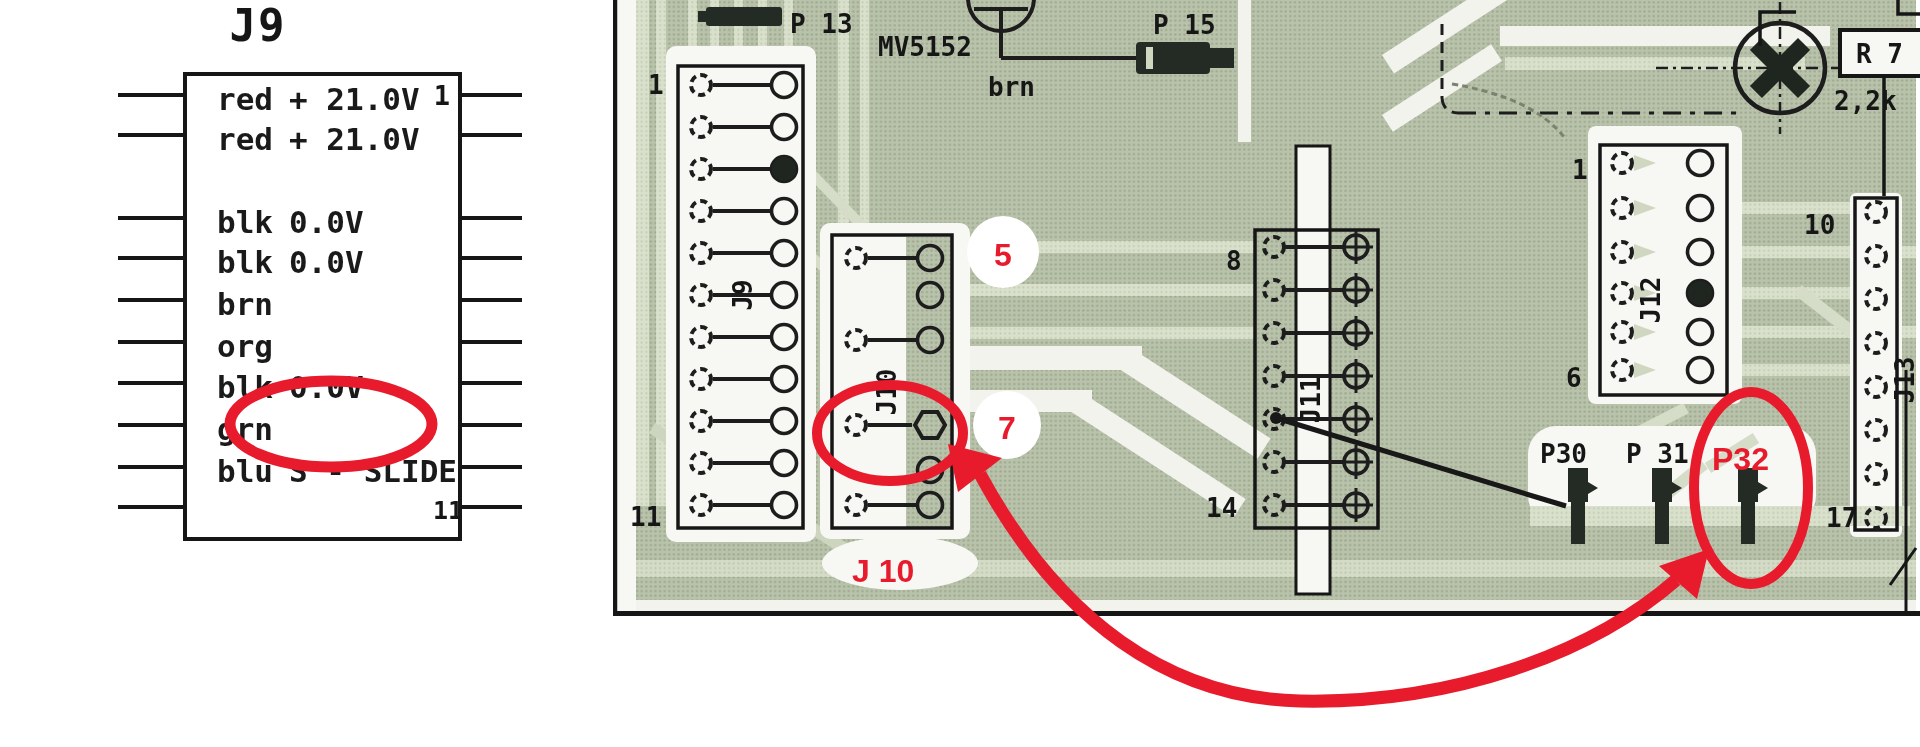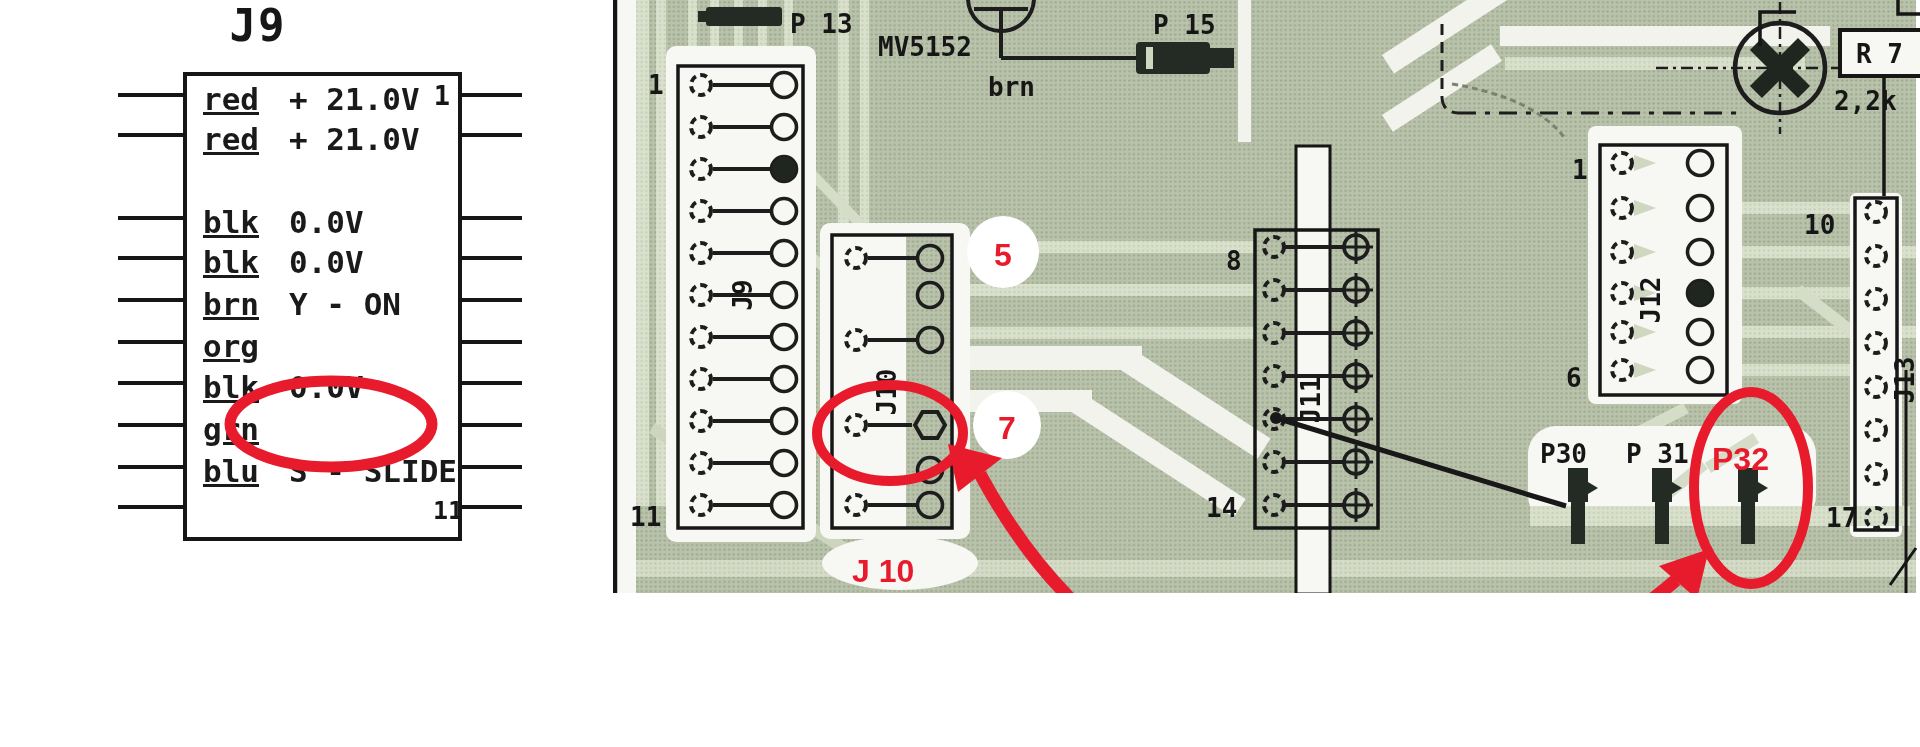--- a/index.html
+++ b/index.html
@@ -1,24 +1,24 @@
 <!DOCTYPE html>
 <html><head>
 <meta charset="utf-8">
 <style>
   html,body{margin:0;padding:0;background:#fff;}
-  #stage{position:relative;width:1920px;height:593px;background:#ffffff;overflow:hidden;
+  #stage{position:relative;width:1920px;height:747px;background:#ffffff;overflow:hidden;
          font-family:"DejaVu Sans Mono",monospace;}
   .abs{position:absolute;}
   
   #schem-title{left:158px;top:0px;width:200px;text-align:center;
     font:bold 44px "DejaVu Sans Mono",monospace;color:#161616;letter-spacing:2px;}
   #schem-box{left:183px;top:72px;width:271px;height:461px;border:4px solid #161616;background:#fff;}
   .srow{position:absolute;left:0;width:100%;height:36px;line-height:36px;}
-  .wire{position:absolute;left:16px;font:bold 31px "DejaVu Sans Mono",monospace;color:#1a1a1a;text-decoration:underline;}
+  .wire{position:absolute;left:30px;font:bold 31px "DejaVu Sans Mono",monospace;color:#1a1a1a;}
   .sig{position:absolute;left:54px;width:195px;text-align:left;
        font:bold 31px "DejaVu Sans Mono",monospace;color:#1a1a1a;margin-left:48px;}
   .sig.hl{color:#e81b2d;font:bold 34px "Liberation Sans",sans-serif;letter-spacing:1px;}
   .pinlab{position:absolute;font:bold 27px "DejaVu Sans Mono",monospace;color:#161616;}
   .stub{position:absolute;height:4px;background:#161616;}
   
   #pcb{position:absolute;left:0;top:0;}
   .pad{fill:none;stroke:#1d1d1d;stroke-width:4;stroke-dasharray:7 4.5;}
   .ring{fill:none;stroke:#1d1d1d;stroke-width:3.6;}
   .lnk{stroke:#1d1d1d;stroke-width:4;}
@@ -71,21 +71,20 @@
     <div class="srow" style="top:128px;">
       <span class="wire">blk</span>
       <span class="sig">0.0V</span>
       </div>
     <div class="srow" style="top:168px;">
       <span class="wire">blk</span>
       <span class="sig">0.0V</span>
       </div>
     <div class="srow" style="top:210px;">
       <span class="wire">brn</span>
-      <span class="sig">Y - ON</span>
       </div>
     <div class="srow" style="top:252px;">
       <span class="wire">org</span>
       </div>
     <div class="srow" style="top:293px;">
       <span class="wire">blk</span>
       <span class="sig">0.0V</span>
       </div>
     <div class="srow" style="top:335px;">
       <span class="wire">grn</span>

